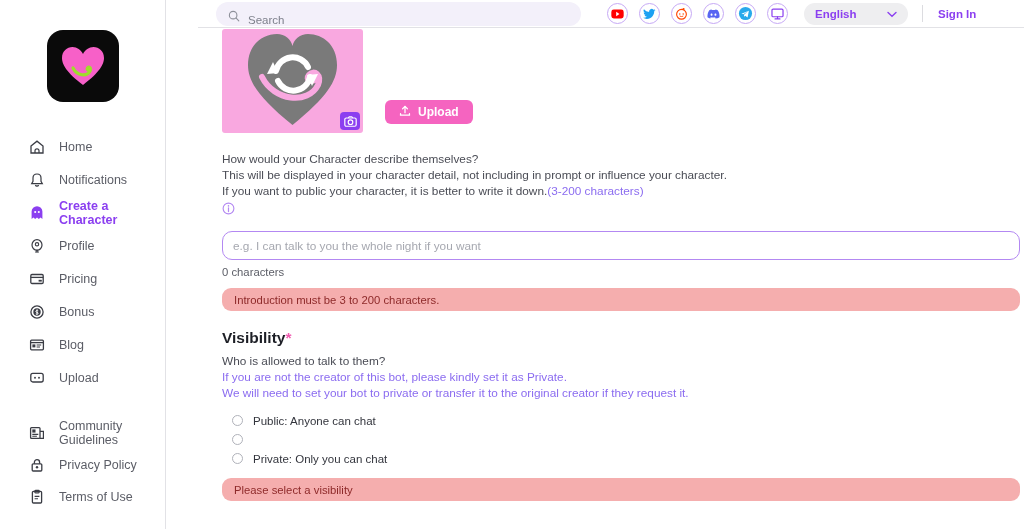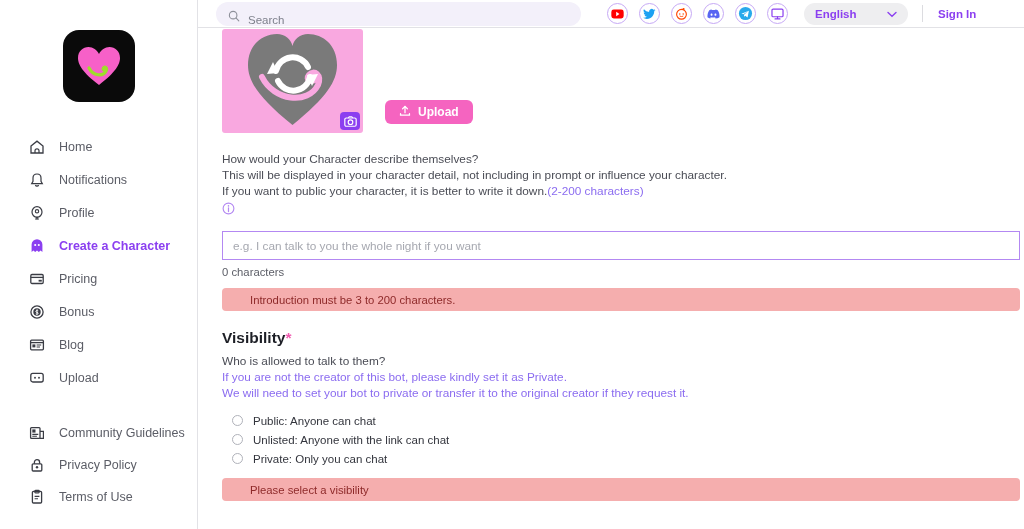--- a/index.html
+++ b/index.html
@@ -11,21 +11,21 @@
     font-family: "Liberation Sans", sans-serif;
     color: #33353d;
   }
 
   
   #app { position: relative; width: 1024px; height: 529px; }
 
   
   #sidebar {
     position: absolute; left: 0; top: 0;
-    width: 198px; height: 529px;
+    width: 166px; height: 529px;
     background: #ffffff;
     border-right: 1px solid #e2e2e6;
   }
   #logo-wrap { padding: 30px 0 0 0; display: flex; justify-content: center; }
   #logo {
     width: 72px; height: 72px; border-radius: 16px;
     background: #0a0a0a;
     display: flex; align-items: center; justify-content: center;
   }
   .nav-list { margin-top: 28px; }
@@ -132,37 +132,37 @@
   .hint-purple { color: #8b6cf0; }
   .desc-purple { font-size: 11.8px; color: #8b6cf0; line-height: 16px; }
   #info-icon-wrap { margin-top: 2px; }
 
   
   #intro-input {
     display: block;
     width: 798px; height: 29px;
     margin-top: 12px;
     border: 1.4px solid #b388f2;
-    border-radius: 0;
+    border-radius: 10px;
     padding: 0 10px;
     font-size: 11.8px;
     color: #33353d;
     font-family: "Liberation Sans", sans-serif;
     outline: none;
     background: #ffffff;
   }
   #intro-input::placeholder { color: #a6a8b0; }
   #char-count { font-size: 11.3px; color: #5b5d66; margin-top: 6px; }
 
   .error-bar {
     width: 798px; height: 23px;
     background: #f5aeae;
-    border-radius: 4px;
+    border-radius: 9px;
     display: flex; align-items: center;
-    padding-left: 28px;
+    padding-left: 12px;
     font-size: 11.3px; color: #8e2a2a;
     margin-top: 10px;
   }
 
   
   .radio-list { margin-top: 10px; }
   .radio-row {
     display: flex; align-items: center; gap: 10px;
     height: 19px; margin-bottom: 0;
     padding-left: 10px;
@@ -206,41 +206,41 @@
       <div class="nav-item">
         <span class="nav-ico">
           <svg width="16" height="16" viewBox="0 0 16 16">
               <path d="M8 2c-2.4 0-4 1.8-4 4v3.4L2.7 11.6h10.6L12 9.4V6c0-2.2-1.6-4-4-4z" fill="none" stroke="#3a3c44" stroke-width="1.2"></path>
               <path d="M6.4 13a1.7 1.7 0 0 0 3.2 0" fill="none" stroke="#3a3c44" stroke-width="1.2"></path>
             </svg>
         </span>
         <span>Notifications</span>
       </div>
 
+      <div class="nav-item active">
+        <span class="nav-ico">
+          <svg width="16" height="16" viewBox="0 0 16 16">
+              <path d="M2.6 14V6.6a5.4 5.4 0 0 1 10.8 0V14l-1.8-1.4L9.8 14 8 12.6 6.2 14 4.4 12.6 2.6 14z" fill="#8b3ff0"></path>
+              <circle cx="6.2" cy="7" r="1.05" fill="#fff"></circle>
+              <circle cx="9.8" cy="7" r="1.05" fill="#fff"></circle>
+            </svg>
+        </span>
+        <span>Create a Character</span>
+      </div>
+
       <div class="nav-item">
         <span class="nav-ico">
           <svg width="16" height="16" viewBox="0 0 16 16">
               <ellipse cx="8" cy="7" rx="5" ry="5.3" fill="none" stroke="#3a3c44" stroke-width="1.2"></ellipse>
               <circle cx="8" cy="6.3" r="1.7" fill="none" stroke="#3a3c44" stroke-width="1.1"></circle>
               <path d="M6.2 14h3.6" stroke="#3a3c44" stroke-width="1.2"></path>
               <path d="M8 11.6V14" stroke="#3a3c44" stroke-width="1.2"></path>
             </svg>
         </span>
         <span>Profile</span>
-      </div>
-
-      <div class="nav-item active">
-        <span class="nav-ico">
-          <svg width="16" height="16" viewBox="0 0 16 16">
-              <path d="M2.6 14V6.6a5.4 5.4 0 0 1 10.8 0V14l-1.8-1.4L9.8 14 8 12.6 6.2 14 4.4 12.6 2.6 14z" fill="#8b3ff0"></path>
-              <circle cx="6.2" cy="7" r="1.05" fill="#fff"></circle>
-              <circle cx="9.8" cy="7" r="1.05" fill="#fff"></circle>
-            </svg>
-        </span>
-        <span>Create a Character</span>
       </div>
 
       <div class="nav-item">
         <span class="nav-ico">
           <svg width="16" height="16" viewBox="0 0 16 16">
               <rect x="1.8" y="3.5" width="12.4" height="9" rx="1.2" fill="none" stroke="#3a3c44" stroke-width="1.3"></rect>
               <path d="M1.8 6.4h12.4" stroke="#3a3c44" stroke-width="1.3"></path>
               <rect x="9.6" y="8.8" width="3.2" height="1.8" fill="#3a3c44"></rect>
             </svg>
         </span>
@@ -417,21 +417,21 @@
             </svg>
         </span>
         <span>Upload</span>
       </button>
     </div>
 
     <div class="section">
       <div class="desc-line">How would your Character describe themselves?</div>
       <div class="desc-line">This will be displayed in your character detail, not including in prompt or influence your character.</div>
       <div class="desc-line">
-        <span>If you want to public your character, it is better to write it down.</span><span class="hint-purple">(2-200 characters)</span>
+        <span>If you want to public your character, it is better to write it down.</span><span class="hint-purple">(3-200 characters)</span>
       </div>
       <div id="info-icon-wrap">
         <svg width="13" height="13" viewBox="0 0 14 14">
             <circle cx="7" cy="7" r="5.8" fill="none" stroke="#b388f2" stroke-width="1.2"></circle>
             <circle cx="7" cy="4.2" r="0.85" fill="#b388f2"></circle>
             <path d="M7 6.2v4.1" stroke="#b388f2" stroke-width="1.3" stroke-linecap="round"></path>
           </svg>
       </div>
 
       <input id="intro-input" type="text" placeholder="e.g. I can talk to you the whole night if you want" style="">
@@ -449,21 +449,20 @@
       <div class="desc-purple">If you are not the creator of this bot, please kindly set it as Private.</div>
       <div class="desc-purple">We will need to set your bot to private or transfer it to the original creator if they request it.</div>
 
       <div class="radio-list">
         <div class="radio-row">
           <span class="radio-dot"></span>
           <span class="radio-label">Public: Anyone can chat</span>
         </div>
         <div class="radio-row">
           <span class="radio-dot"></span>
-          <span class="radio-label">Unlisted: Anyone with the link can chat</span>
         </div>
         <div class="radio-row">
           <span class="radio-dot"></span>
           <span class="radio-label">Private: Only you can chat</span>
         </div>
       </div>
 
       <div class="error-bar">Please select a visibility</div>
     </div>
 

